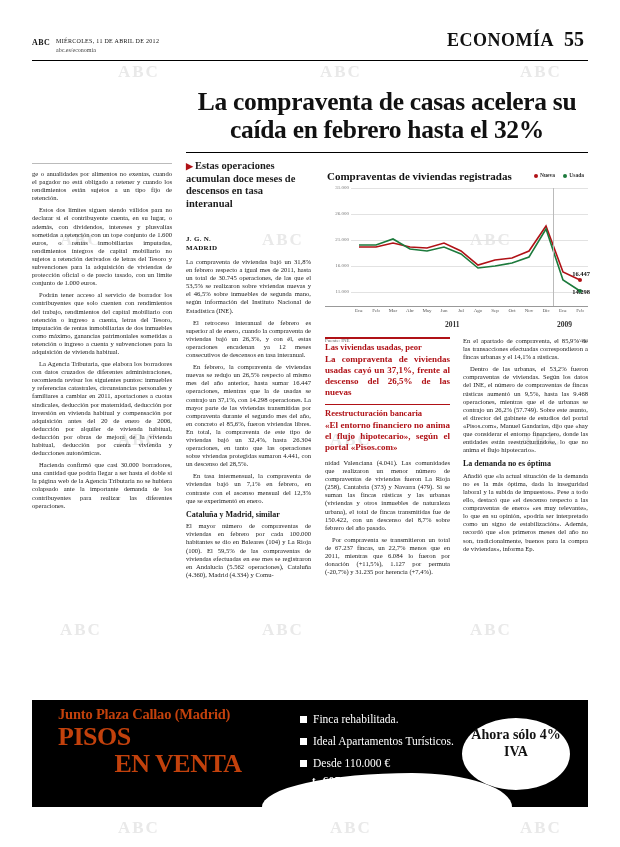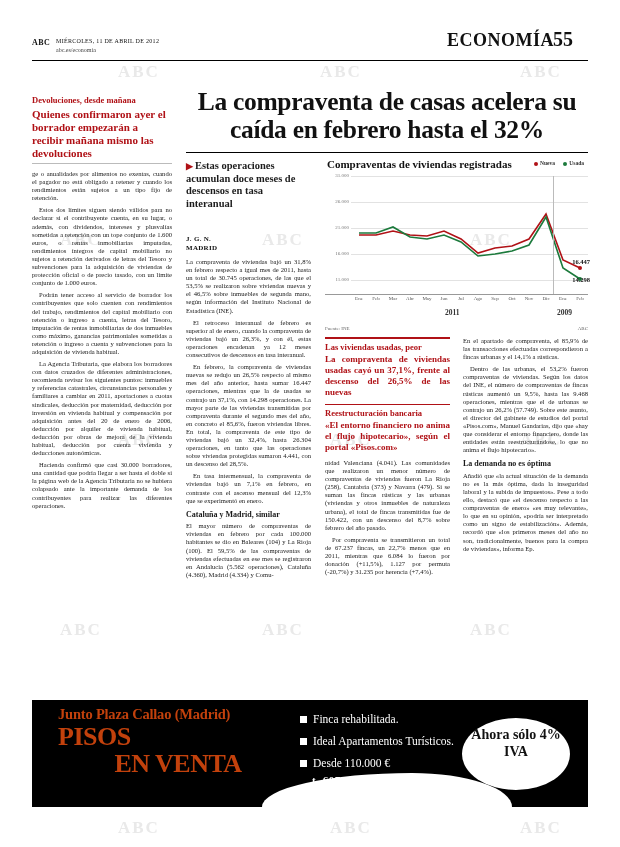--- a/index.html
+++ b/index.html
@@ -15,21 +15,21 @@
 
   
   .wm{position:absolute;color:#e9e9e9;font-family:"Liberation Serif",serif;font-weight:bold;font-size:17px;letter-spacing:2px;pointer-events:none;user-select:none;}
 
   
   .masthead{position:absolute;left:32px;top:38px;width:556px;height:22px;border-bottom:1px solid #000;}
   .abc-logo{position:absolute;left:0;top:0;font-family:"Liberation Serif",serif;font-weight:bold;font-size:8px;letter-spacing:.5px;}
   .mh-date{position:absolute;left:24px;top:0px;font-size:6px;letter-spacing:.3px;color:#111;}
   .mh-url{position:absolute;left:24px;top:9px;font-size:6px;color:#444;}
   .mh-section{position:absolute;right:34px;top:-8px;font-size:18px;font-weight:bold;letter-spacing:.5px;}
-  .mh-page{position:absolute;right:15px;top:-10px;font-size:20px;font-weight:bold;}
+  .mh-page{position:absolute;right:4px;top:-10px;font-size:20px;font-weight:bold;}
 
   
   .kicker{position:absolute;left:32px;top:95px;width:140px;}
   .kicker .k-red{color:#b01116;font-weight:bold;font-size:8.5px;margin-bottom:3px;}
   .kicker .k-title{color:#b01116;font-weight:bold;font-size:11px;line-height:13px;}
   .kicker-rule{position:absolute;left:32px;top:163px;width:140px;border-top:1px solid #bbb;}
 
   
   .headline{position:absolute;left:186px;top:88px;width:402px;font-size:25.5px;line-height:28px;font-weight:bold;letter-spacing:-.3px;text-align:center;}
   .head-rule{position:absolute;left:186px;top:152px;width:402px;border-top:1px solid #000;}
@@ -48,21 +48,21 @@
   .c1{left:32px;top:170px;width:140px;}
   .c2{left:186px;top:258px;width:125px;}
   .c3{left:325px;top:337px;width:125px;}
   .c4{left:463px;top:337px;width:125px;}
 
   .subhead{font-weight:bold;font-size:8px;line-height:9.5px;margin:5px 0 3px 0;}
   .subhead-red{color:#b01116;font-weight:bold;font-size:8.5px;line-height:10px;margin:0 0 2px 0;}
   .lead-red{color:#b01116;font-weight:bold;font-size:9px;line-height:11px;margin:0 0 4px 0;}
 
   
-  .chartbox{position:absolute;left:325px;top:158px;width:263px;height:165px;}
+  .chartbox{position:absolute;left:325px;top:170px;width:263px;height:165px;}
   .chart-title{font-size:11px;font-weight:bold;margin:0 0 4px 2px;}
   .chart-area{position:absolute;left:0;top:18px;width:263px;height:118px;border-bottom:1px solid #999;}
   .chart-grid{position:absolute;left:26px;top:0;right:0;bottom:0;}
   .gline{position:absolute;left:0;right:0;border-top:1px solid #e2e2e2;}
   .ytick{position:absolute;left:0;font-size:5px;color:#777;text-align:right;width:24px;}
   .xtick{position:absolute;font-size:5px;color:#555;text-align:center;width:18px;}
   .legend{position:absolute;right:4px;top:2px;font-size:5.5px;color:#333;}
   .legend span{margin-left:7px;}
   .dot{display:inline-block;width:4px;height:4px;border-radius:50%;margin-right:2px;vertical-align:middle;}
   .yearlab{position:absolute;font-size:7.5px;font-weight:bold;color:#333;}
@@ -106,24 +106,20 @@
   <div class="wm" style="left:520px;top:818px;">ABC</div>
 
   <div class="masthead">
     <div class="abc-logo">ABC</div>
     <div class="mh-date">MIÉRCOLES, 11 DE ABRIL DE 2012</div>
     <div class="mh-url">abc.es/economia</div>
     <div class="mh-section">ECONOMÍA</div>
     <div class="mh-page">55</div>
   </div>
 
-  <div class="kicker">
-    <div class="k-red">Devoluciones, desde mañana</div>
-    <div class="k-title">Quienes confirmaron ayer el borrador empezarán a recibir mañana mismo las devoluciones</div>
-  </div>
   <div class="kicker-rule"></div>
 
   <div class="headline">La compraventa de casas acelera su caída en febrero hasta el 32%</div>
   <div class="head-rule"></div>
 
   <div class="summary">
     <span class="arrow">▶</span><span>Estas operaciones acumulan doce meses de descensos en tasa interanual</span>
   </div>
 
   <div class="byline">

